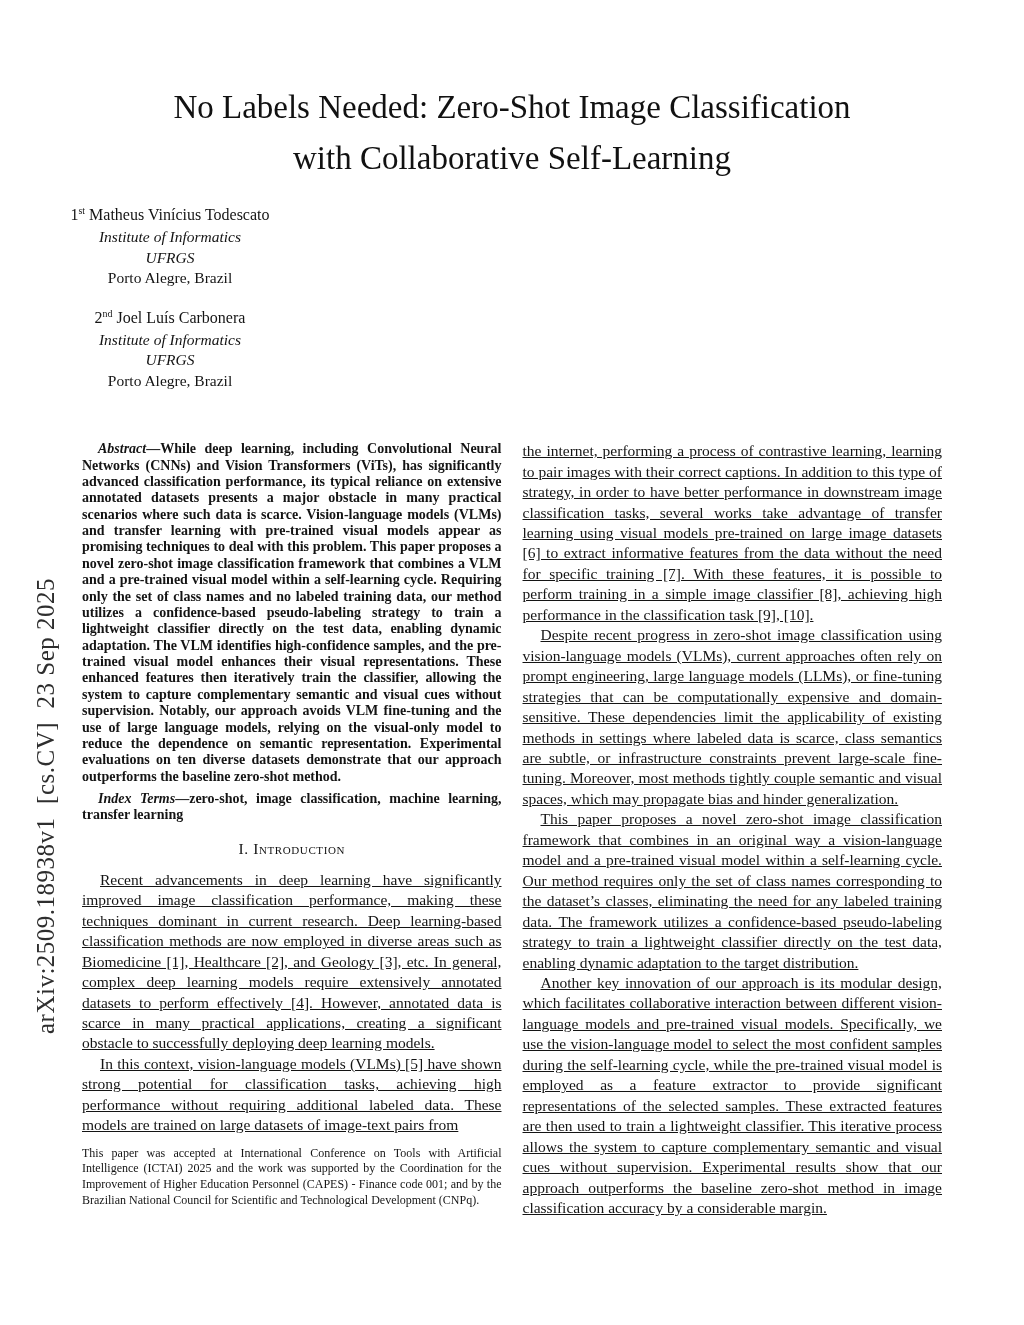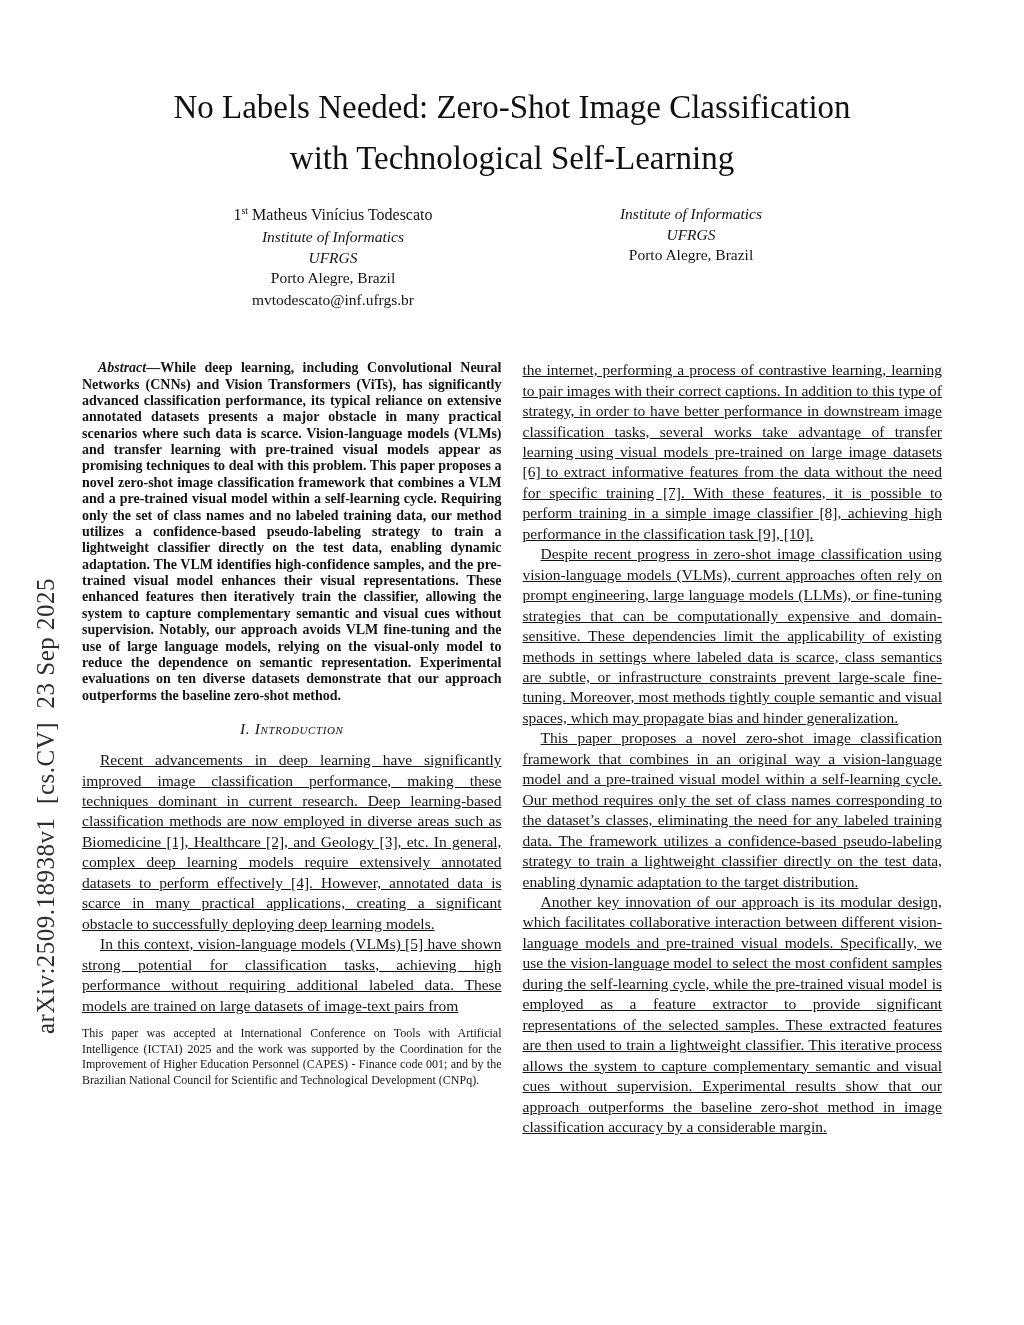--- a/index.html
+++ b/index.html
@@ -46,20 +46,21 @@
     line-height: 1.55;
     color: #111;
   }
 
   
   .authors-row {
     margin-top: 20px;
     display: flex;
     justify-content: center;
     gap: 18px;
+    flex-direction: column;
   }
   .author {
     width: 340px;
     text-align: center;
     font-size: 15.5px;
     line-height: 1.32;
   }
   .author .author-name {
     font-size: 16px;
     margin-bottom: 2px;
@@ -104,21 +105,20 @@
     font-weight: 700;
   }
   .section-heading {
     margin: 16px 0 12px 0;
     text-align: center;
     font-weight: 400;
     font-size: 15.5px;
     font-variant: small-caps;
     letter-spacing: 0.6px;
     color: #111;
-    font-style: italic;
   }
   .body-par {
     font-size: 15.5px;
     line-height: 1.32;
     text-decoration: underline;
   }
   .indent {
     text-indent: 18px;
   }
   .footnote {
@@ -131,44 +131,45 @@
 </head>
 <body>
 
 <div class="page">
 
   <div class="arxiv-strip">arXiv:2509.18938v1  [cs.CV]  23 Sep 2025</div>
 
   <header class="title-block">
     <h1>
       <span>No Labels Needed: Zero-Shot Image Classification</span><br>
-      <span>with Technological Self-Learning</span>
+      <span>with Collaborative Self-Learning</span>
     </h1>
   </header>
 
   <div class="authors-row">
     <div class="author">
       <div class="author-name"><span>1</span><sup>st</sup><span> Matheus Vinícius Todescato</span></div>
       <div class="affil">Institute of Informatics</div>
       <div class="affil">UFRGS</div>
       <div class="loc">Porto Alegre, Brazil</div>
-      <div class="email">mvtodescato@inf.ufrgs.br</div>
     </div>
     <div class="author">
+      <div class="author-name"><span>2</span><sup>nd</sup><span> Joel Luís Carbonera</span></div>
       <div class="affil">Institute of Informatics</div>
       <div class="affil">UFRGS</div>
       <div class="loc">Porto Alegre, Brazil</div>
     </div>
   </div>
 
   <div class="columns">
 
     <div class="col">
       <p class="abstract"><span class="bi">Abstract</span><span>—While deep learning, including Convolutional Neural Networks (CNNs) and Vision Transformers (ViTs), has significantly advanced classification performance, its typical reliance on extensive annotated datasets presents a major obstacle in many practical scenarios where such data is scarce. Vision-language models (VLMs) and transfer learning with pre-trained visual models appear as promising techniques to deal with this problem. This paper proposes a novel zero-shot image classification framework that combines a VLM and a pre-trained visual model within a self-learning cycle. Requiring only the set of class names and no labeled training data, our method utilizes a confidence-based pseudo-labeling strategy to train a lightweight classifier directly on the test data, enabling dynamic adaptation. The VLM identifies high-confidence samples, and the pre-trained visual model enhances their visual representations. These enhanced features then iteratively train the classifier, allowing the system to capture complementary semantic and visual cues without supervision. Notably, our approach avoids VLM fine-tuning and the use of large language models, relying on the visual-only model to reduce the dependence on semantic representation. Experimental evaluations on ten diverse datasets demonstrate that our approach outperforms the baseline zero-shot method.</span></p>
 
+      <p class="indexterms"><span class="bi">Index Terms</span><span>—zero-shot, image classification, machine learning, transfer learning</span></p>
 
       <h2 class="section-heading">I. Introduction</h2>
 
       <p class="body-par indent">Recent advancements in deep learning have significantly improved image classification performance, making these techniques dominant in current research. Deep learning-based classification methods are now employed in diverse areas such as Biomedicine [1], Healthcare [2], and Geology [3], etc. In general, complex deep learning models require extensively annotated datasets to perform effectively [4]. However, annotated data is scarce in many practical applications, creating a significant obstacle to successfully deploying deep learning models.</p>
       <p class="body-par indent">In this context, vision-language models (VLMs) [5] have shown strong potential for classification tasks, achieving high performance without requiring additional labeled data. These models are trained on large datasets of image-text pairs from</p>
 
       <p class="footnote">This paper was accepted at International Conference on Tools with Artificial Intelligence (ICTAI) 2025 and the work was supported by the Coordination for the Improvement of Higher Education Personnel (CAPES) - Finance code 001; and by the Brazilian National Council for Scientific and Technological Development (CNPq).</p>
     </div>
 
     <div class="col">

